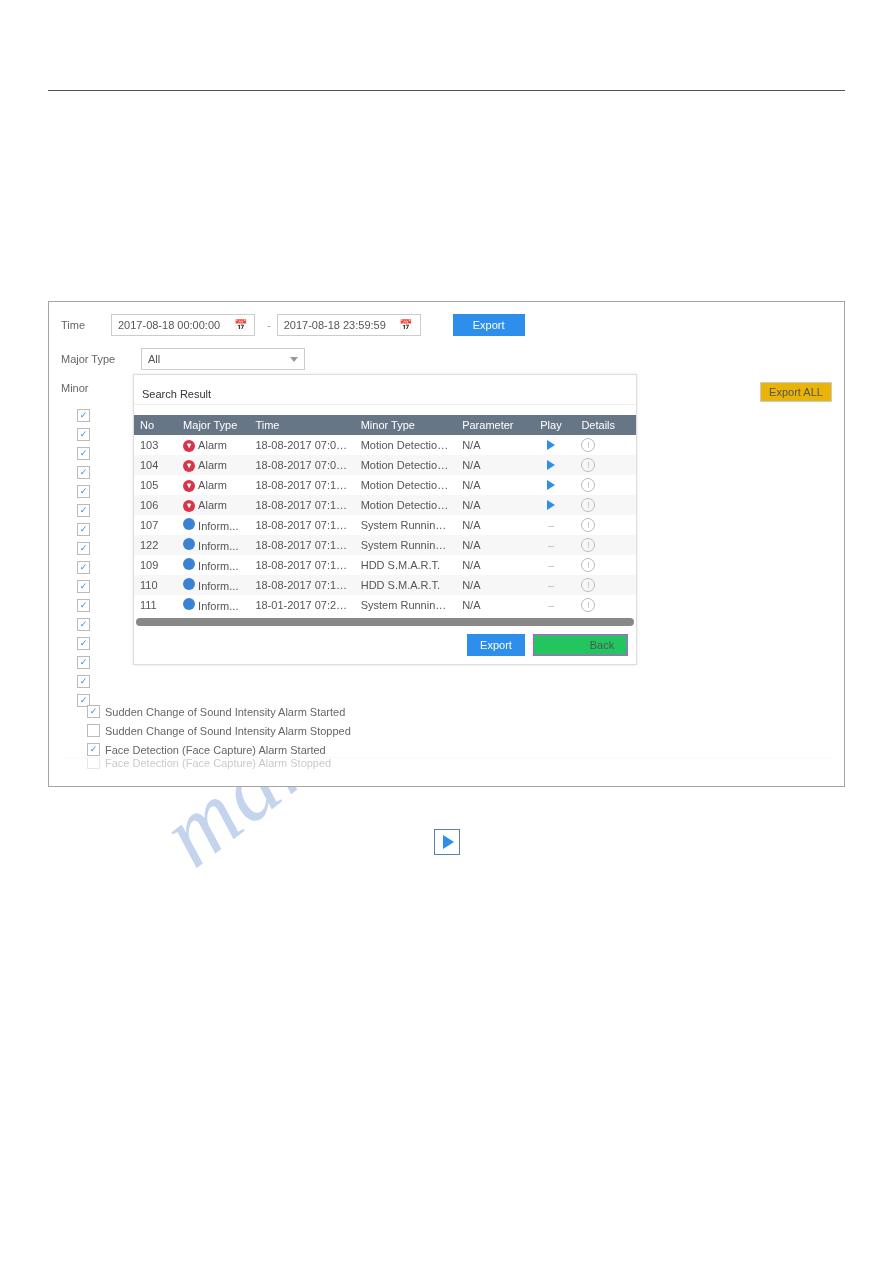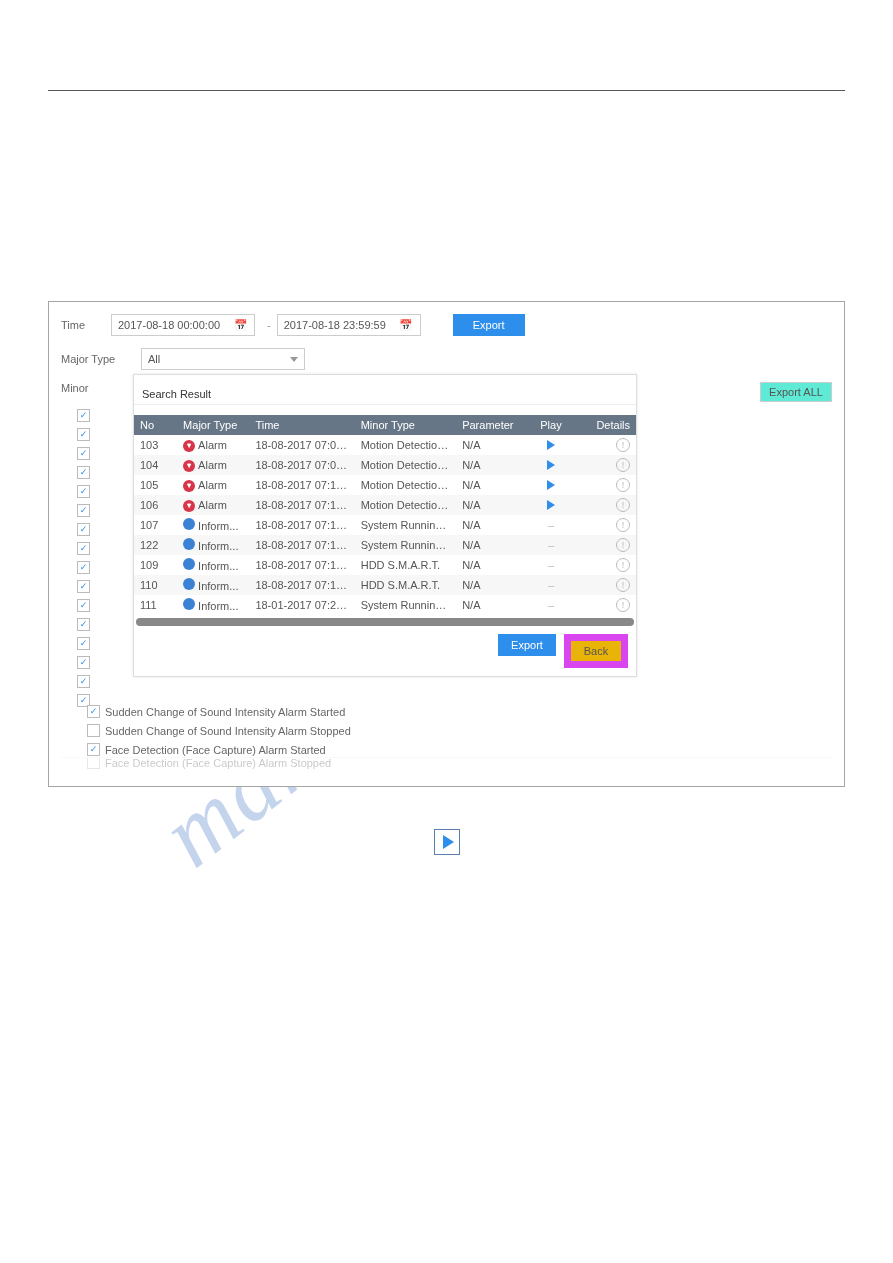--- a/index.html
+++ b/index.html
@@ -7,53 +7,53 @@
   .rule { border: none; border-top: 1px solid #555; margin: 30px 48px 60px 48px; }
   .panel-outer { margin: 210px 48px 0 48px; border: 1px solid #a5a5a5; background: #fff; padding: 12px; position: relative; }
   .filters { display: flex; flex-direction: column; gap: 12px; }
   .filter-row { display: flex; align-items: center; }
   .flabel { width: 50px; color: #666; }
   .date-input { width: 130px; height: 20px; border: 1px solid #ccc; padding: 0 6px; display:flex; align-items:center; justify-content:space-between; margin-right:6px; }
   .cal-icon { width:14px; height:14px; display:inline-flex; align-items:center; justify-content:center; color:#aaa; }
   .dash { margin: 0 6px; color:#999; }
   .btn { height: 20px; border: 1px solid transparent; display: inline-flex; align-items: center; justify-content: center; cursor: pointer; font-size: 11px; }
   .primary { background: #2e8eeb; color: #fff; width: 70px; }
-  .export-all { position:absolute; top:80px; right:12px; width:70px; height:18px; border:1px solid #ccc; background:#5eead4; }
+  .export-all { position:absolute; top:80px; right:12px; width:70px; height:18px; border:1px solid #ccc; background:#eab308; }
   .select { width:150px; height:20px; border:1px solid #ccc; margin-left:18px; padding:0 6px; display:flex; align-items:center; justify-content:space-between; }
   .caret { width:0; height:0; border-left:4px solid transparent; border-right:4px solid transparent; border-top:5px solid #999; }
   .minor-panel { position:absolute; left:84px; top:72px; width: 502px; border:1px solid #ddd; background:#fff; box-shadow: 0 0 3px rgba(0,0,0,0.1);}
   .minor-header { padding:4px 8px; font-weight:normal; color:#333; border-bottom:1px solid #eee;margin-top:9px; }
   .table-header { display:flex; background:#677687; color:#fff; height:20px; align-items:center; }
   .th, .td { padding:0 6px; overflow:hidden; white-space:nowrap; text-overflow:ellipsis; }
   .col-no { width:32px; }
   .col-major { width:62px; }
   .col-time { width:96px; }
   .col-minor { width:92px; }
   .col-param { width:60px; }
   .col-play { width:38px; text-align:center;}
-  .col-details { width:50px; text-align:right;}
+  .col-details { width:50px; text-align:left;}
   .table-body { }
   .trow { display:flex; height:20px; align-items:center; color:#555; }
   .trow:nth-child(even){ background:#f7f7f7; }
   .dot { width:12px; height:12px; border-radius:50%; display:inline-flex; align-items:center; justify-content:center; margin-right:3px; }
   .dot-alarm { background:#d9354a; }
   .dot-alarm::after { content:''; width:6px; height:6px; background:#fff; clip-path: polygon(50% 95%, 50% 95%, 90% 15%, 10% 15%); border-radius: 50% 50% 0 0; }
   .dot-inform { background:#3b82d4; }
   .play-tri { width:0; height:0; border-top:5px solid transparent; border-bottom:5px solid transparent; border-left:8px solid #2e8eeb; margin:0 auto;}
   .play-dash { color:#bbb;}
   .details-icon { width:12px; height:12px; border:1px solid #bbb; border-radius:50%; color:#bbb; display:inline-flex; align-items:center; justify-content:center; font-size:9px; margin:0 auto;}
   .scroll-thumb { height:8px; background:#888; border-radius:4px; margin:3px 2px 0 2px;}
   .pager-row { display:flex; align-items:center; padding:10px 8px 4px 8px; }
   .pager-status { flex:0 0 auto; color:#666; }
   .pager-ctrls { margin-left:auto; display:flex; align-items:center; gap:0;}
   .pgbtn { width:18px; height:18px; border:1px solid #ddd; display:flex; align-items:center; justify-content:center; cursor:pointer; color:#999; margin-left:-1px;}
   .goin { width:42px; height:18px; border:1px solid #ddd; margin:0 4px 0 6px;}
   .gobtn { width:24px; height:18px; border:1px solid #ddd; display:flex; align-items:center; justify-content:center; cursor:pointer;}
   .action-row { display:flex; justify-content:flex-end; gap:8px; padding:8px; }
-  .back-btn { width:50px; border:7px solid #d946ef; background:#eab308; color:#555;}
+  .back-btn { width:50px; border:1px solid #d946ef; background:#22c55e; color:#555;padding-left:43px;}
   .check-line { display:flex; align-items:flex-end; padding:3px 0 3px 24px; color:#666; position:relative;}
   .chkbox { width:11px; height:11px; border:1px solid #bbb; margin-right:5px; display:inline-flex; align-items:center; justify-content:center; background:#fff;}
   .chkbox.checked::after { content:'✓'; font-size:9px; color:#2e8eeb; line-height:1;}
   .side-checks { position:absolute; left:28px; top:107px; display:flex; flex-direction:column; gap:6px;}
   .side-checks .chkbox { margin:0;}
   .motion-lines { margin-top: 308px;}
   .motion-lines .check-line { padding-left: 26px;}
   .fadecut { border-top:1px solid #eee; margin-top:-2px;}
   .big-play { width:24px; height:24px; border:1px solid #5b7fae; display:flex; align-items:center; justify-content:center; margin: 42px auto 0 auto;}
   .big-play-tri { width:0; height:0; border-top:7px solid transparent; border-bottom:7px solid transparent; border-left:11px solid #2e8eeb; margin-left:3px;}

